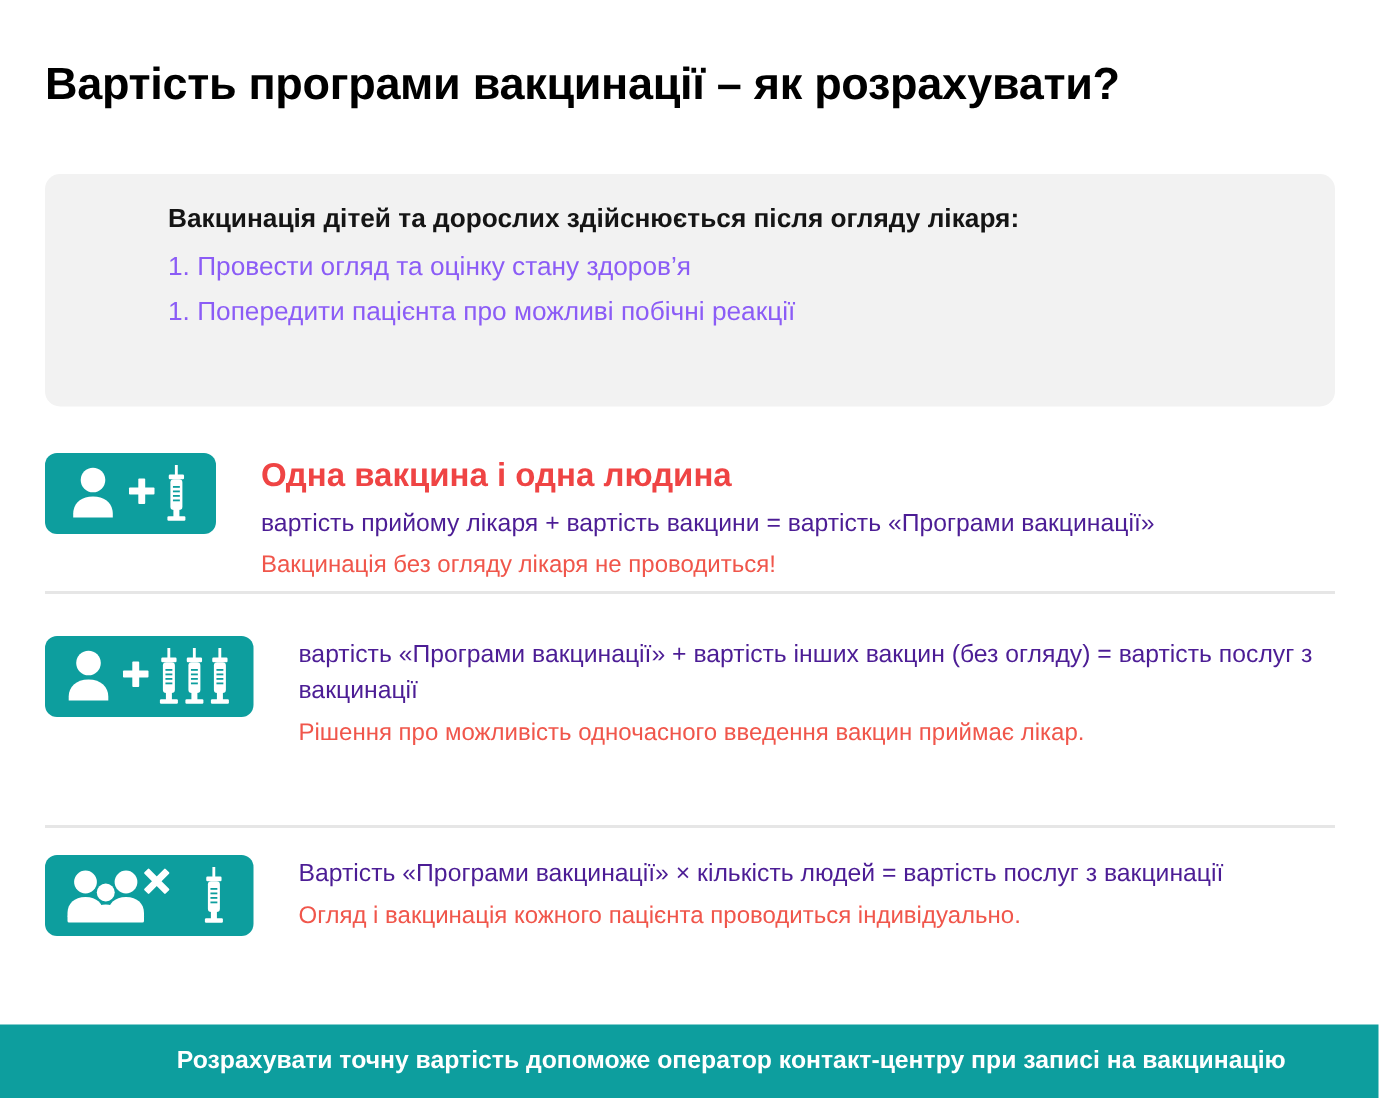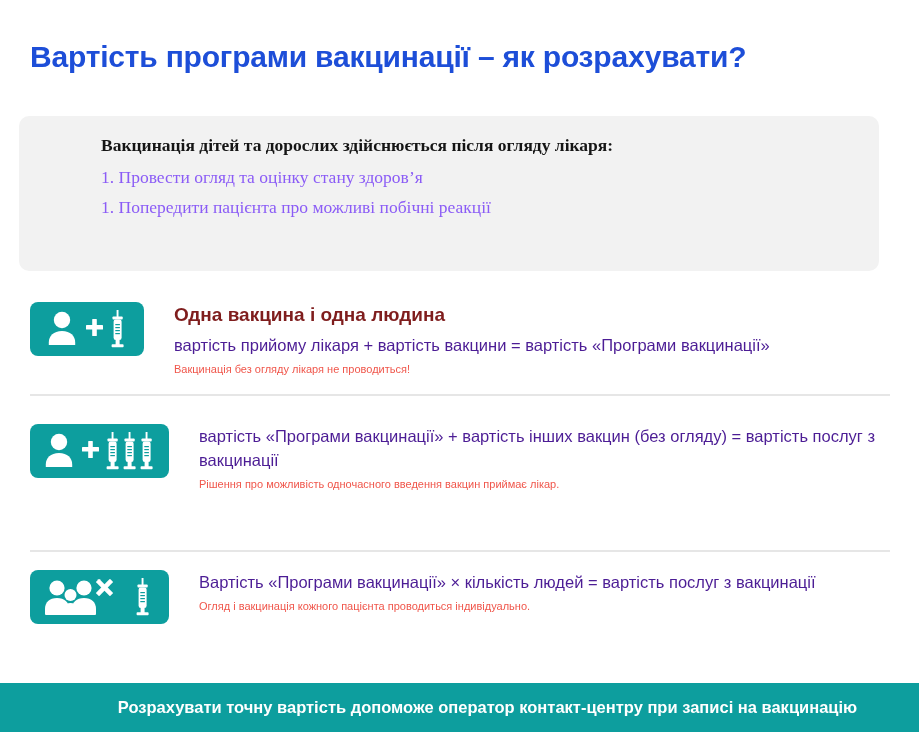--- a/index.html
+++ b/index.html
@@ -24,36 +24,35 @@
 
   
   .page-title {
     position: absolute;
     left: 30px;
     top: 40px;
     width: 870px;
     font-size: 30px;
     font-weight: bold;
     letter-spacing: -0.2px;
-    color: #1d4ed8;
+    color: #000000;
     white-space: nowrap;
   }
 
   
   .intro-box {
     position: absolute;
-    left: 19px;
+    left: 30px;
     top: 116px;
     width: 860px;
     height: 155px;
     background: #f2f2f2;
     border-radius: 10px;
     box-sizing: border-box;
     padding: 18px 30px 18px 82px;
-    font-family: Liberation Serif, serif;
   }
   .intro-heading {
     font-size: 17.5px;
     font-weight: bold;
     color: #151515;
     margin: 0 0 9px 0;
     line-height: 1.3;
   }
   .intro-item {
     font-size: 17.5px;
@@ -88,34 +87,34 @@
   .icon-box.wide   { width: 139px; }
 
   .icon-box svg { display: block; }
 
   .row-text {
     margin-left: 30px;
     flex: 1 1 auto;
     padding-top: 1px;
   }
   .row-title {
-    font-size: 19px;
-    font-weight: bold;
-    color: #7f1d1d;
+    font-size: 22px;
+    font-weight: bold;
+    color: #ef4444;
     margin-bottom: 7px;
     line-height: 1.25;
   }
   .row-formula {
     font-size: 16.5px;
     color: #4c1d95;
     line-height: 1.45;
     margin-bottom: 4px;
   }
   .row-note {
-    font-size: 11px;
+    font-size: 16px;
     color: #f0564b;
     line-height: 1.45;
   }
 
   
   .divider {
     position: absolute;
     left: 30px;
     width: 860px;
     height: 2px;

